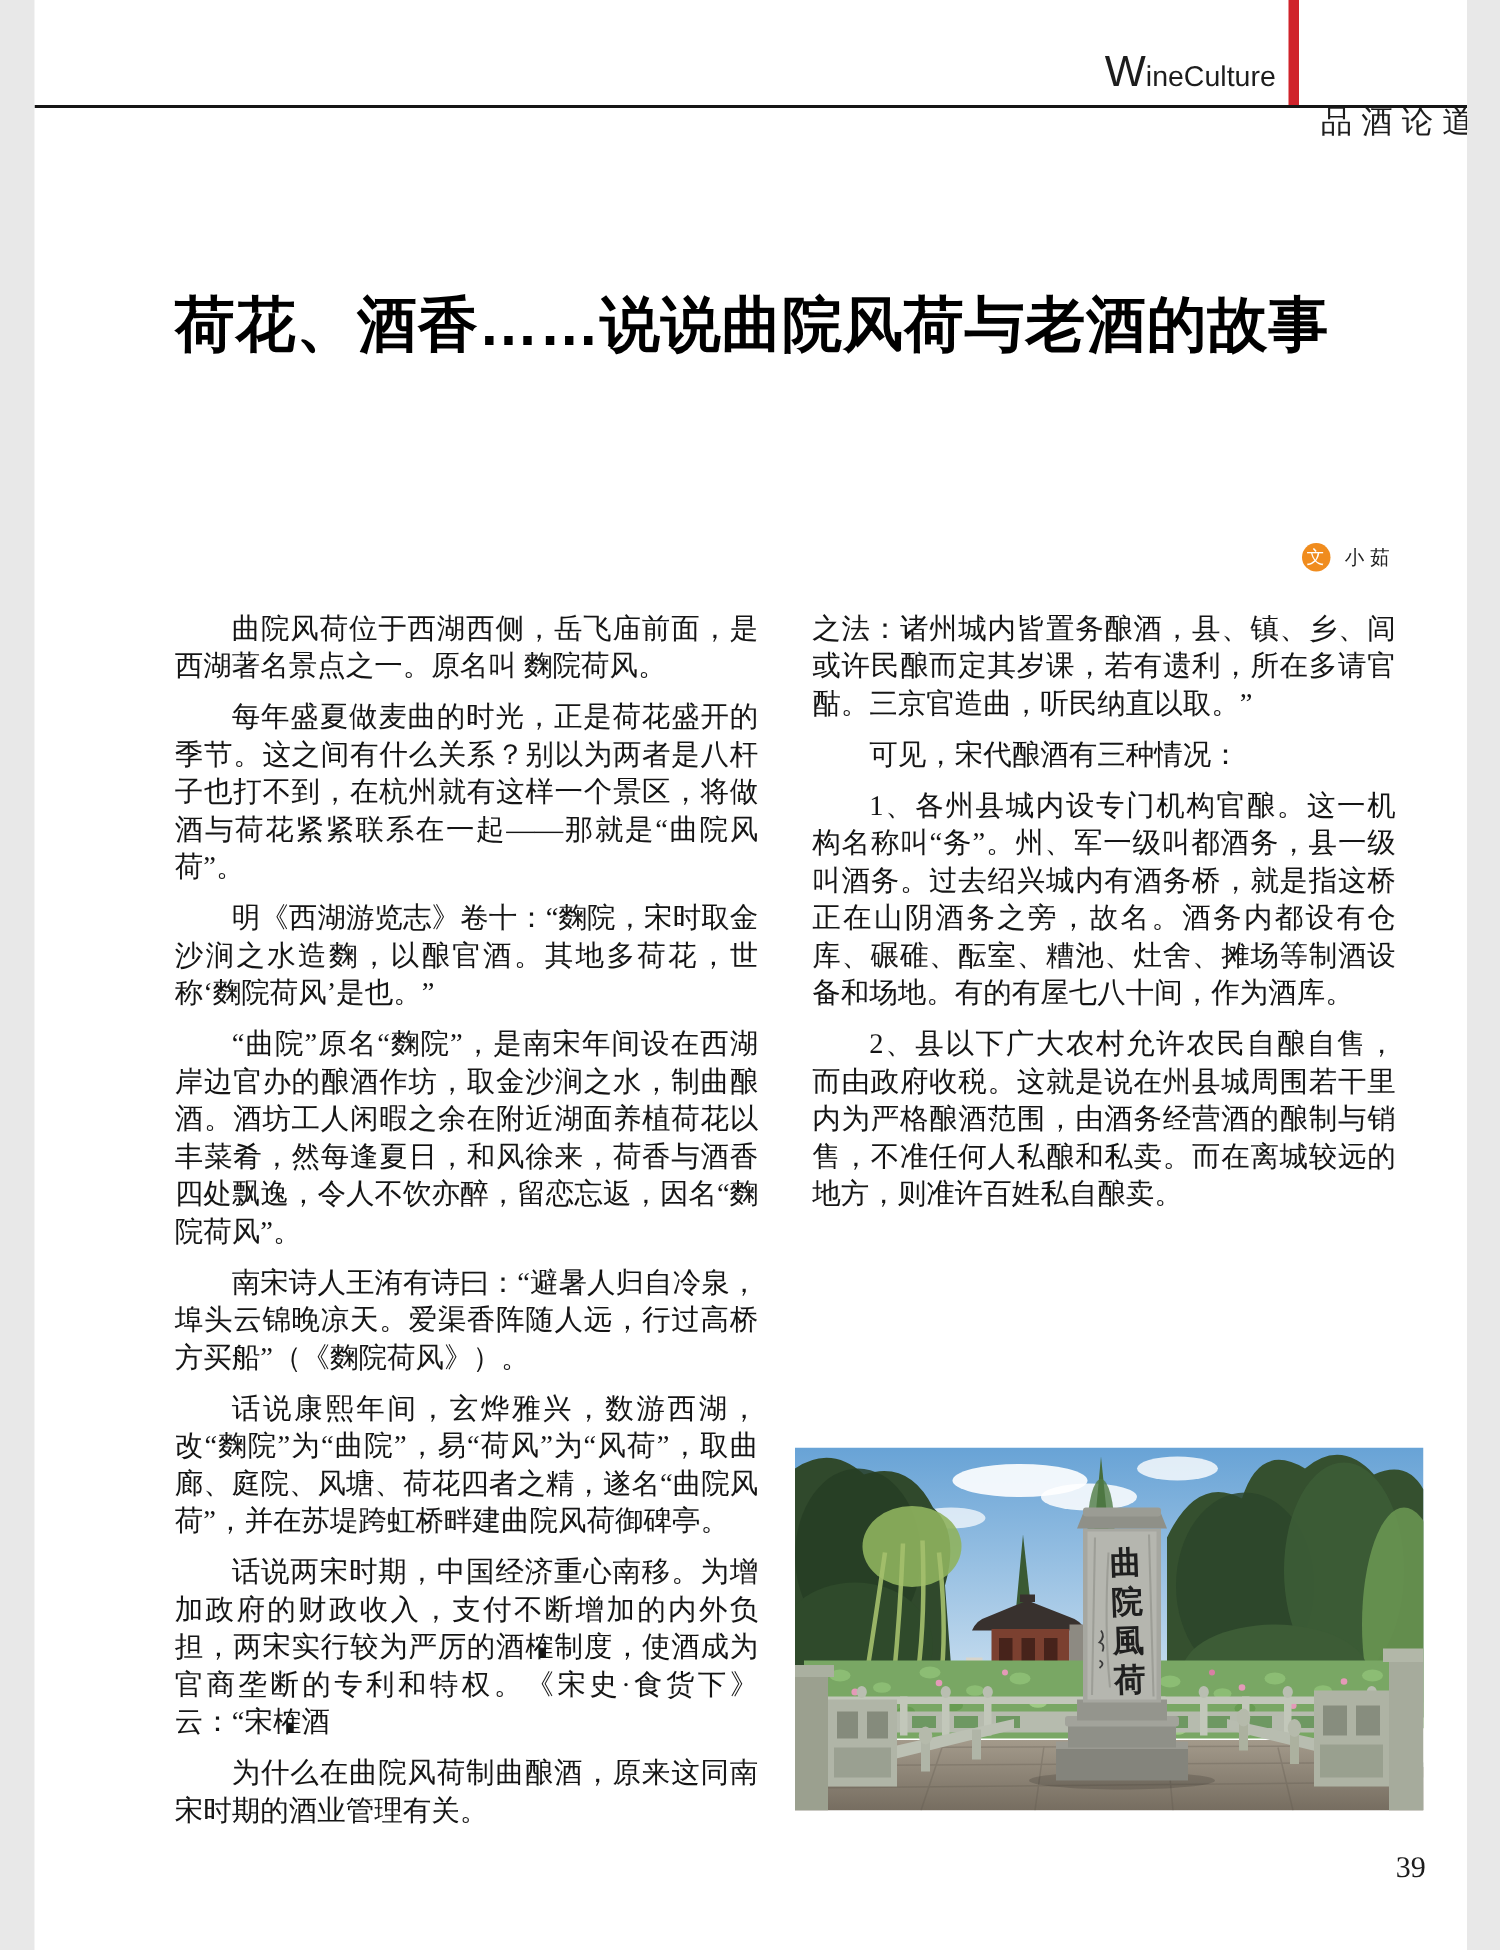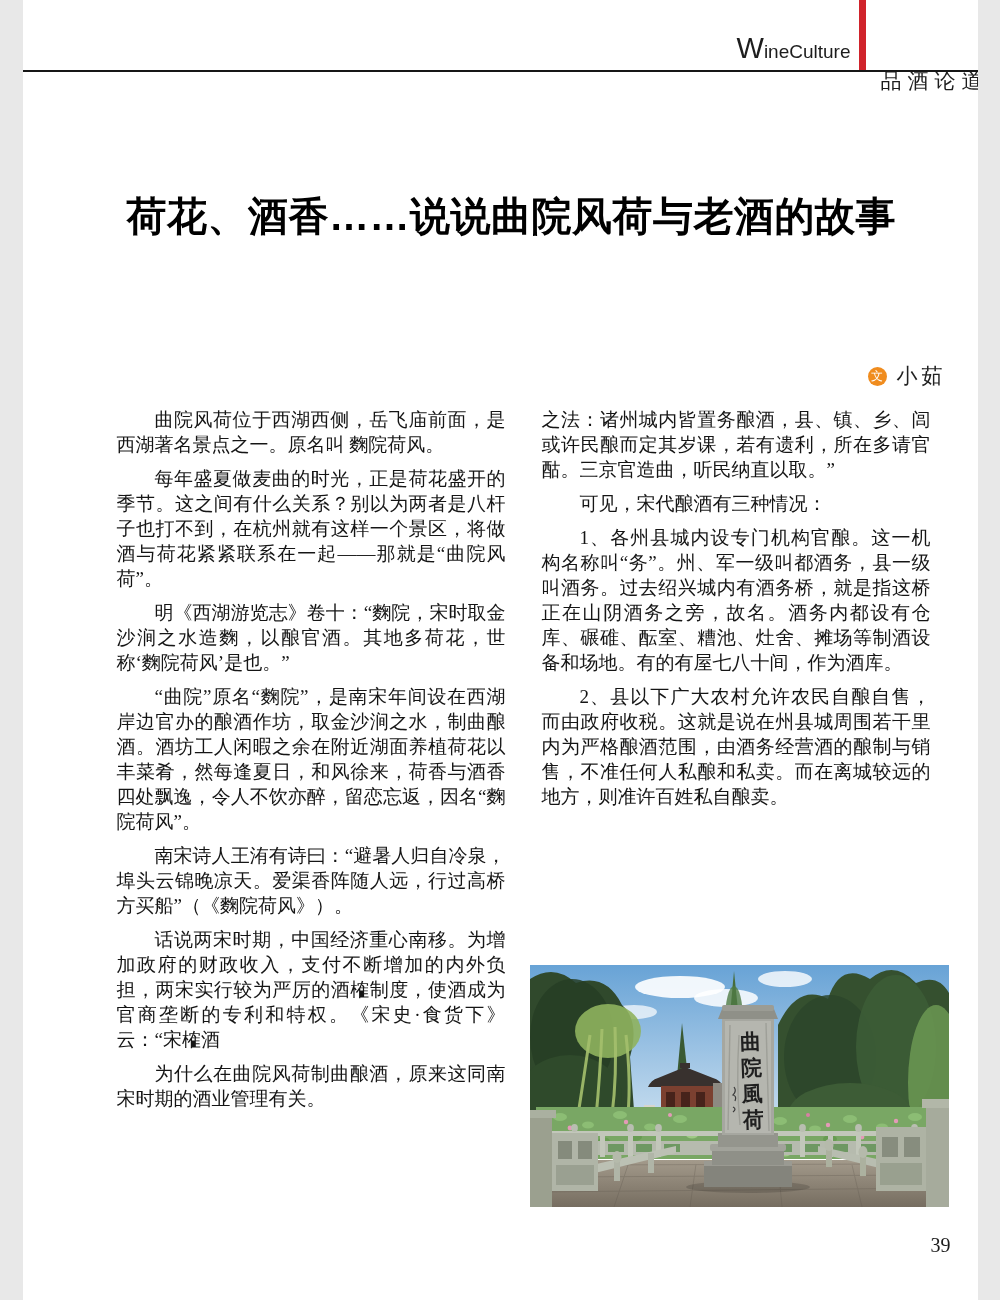--- a/index.html
+++ b/index.html
@@ -12,28 +12,28 @@
   .brand{position:absolute;left:0;top:33px;width:828px;text-align:right;
          font-family:"Liberation Sans","DejaVu Sans",sans-serif;color:#1d1d1d;white-space:nowrap;}
   .brand .w{font-size:29px;line-height:30px;}
   .brand .rest{font-size:19px;}
   .section-name{position:absolute;left:858px;top:40px;font-family:Liberation Sans, sans-serif;
          font-size:21px;letter-spacing:6px;color:#1d1d1d;white-space:nowrap;margin-top:27px;}
 
   
   .title{position:absolute;left:94px;top:162px;width:860px;
          font-family:"Liberation Sans","DejaVu Sans",sans-serif;
-         font-size:40px;font-weight:bold;letter-spacing:0.5px;color:#000;white-space:nowrap;margin-left:10px;}
+         font-size:40px;font-weight:bold;letter-spacing:0.5px;color:#000;white-space:nowrap;}
 
   
   .byline{position:absolute;left:845px;top:362px;display:flex;align-items:center;gap:10px;}
   .byline-icon{width:19px;height:19px;border-radius:50%;background:#f08c1e;color:#fff;
          font-size:12px;line-height:19px;text-align:center;
          font-family:"Liberation Sans","DejaVu Sans",sans-serif;}
-  .byline-author{font-size:21px;letter-spacing:4px;color:#222;}
+  .byline-author{font-size:13px;letter-spacing:4px;color:#222;}
 
   
   .col{position:absolute;top:407px;width:389px;font-size:19px;line-height:25px;
        text-align:justify;color:#151515;}
   .col-left{left:94px;}
   .col-right{left:519px;}
   .col p{margin:0 0 9px 0;text-indent:2em;}
   .col p.no-indent{text-indent:0;}
 
   
@@ -59,20 +59,21 @@
     <span class="byline-icon">文</span>
     <span class="byline-author">小茹</span>
   </div>
 
   <div class="col col-left">
     <p>曲院风荷位于西湖西侧，岳飞庙前面，是西湖著名景点之一。原名叫 麴院荷风。</p>
     <p>每年盛夏做麦曲的时光，正是荷花盛开的季节。这之间有什么关系？别以为两者是八杆子也打不到，在杭州就有这样一个景区，将做酒与荷花紧紧联系在一起——那就是“曲院风荷”。</p>
     <p>明《西湖游览志》卷十：“麴院，宋时取金沙涧之水造麴，以酿官酒。其地多荷花，世称‘麴院荷风’是也。”</p>
     <p>“曲院”原名“麴院”，是南宋年间设在西湖岸边官办的酿酒作坊，取金沙涧之水，制曲酿酒。酒坊工人闲暇之余在附近湖面养植荷花以丰菜肴，然每逢夏日，和风徐来，荷香与酒香四处飘逸，令人不饮亦醉，留恋忘返，因名“麴院荷风”。</p>
     <p>南宋诗人王洧有诗曰：“避暑人归自冷泉，埠头云锦晚凉天。爱渠香阵随人远，行过高桥方买船”（《麴院荷风》）。</p>
+    <p>话说康熙年间，玄烨雅兴，数游西湖，改“麴院”为“曲院”，易“荷风”为“风荷”，取曲廊、庭院、风塘、荷花四者之精，遂名“曲院风荷”，并在苏堤跨虹桥畔建曲院风荷御碑亭。</p>
     <p>话说两宋时期，中国经济重心南移。为增加政府的财政收入，支付不断增加的内外负担，两宋实行较为严厉的酒榷制度，使酒成为官商垄断的专利和特权。《宋史·食货下》云：“宋榷酒</p>
     <p>为什么在曲院风荷制曲酿酒，原来这同南宋时期的酒业管理有关。</p>
   </div>
 
   <div class="col col-right">
     <p class="no-indent">之法：诸州城内皆置务酿酒，县、镇、乡、闾或许民酿而定其岁课，若有遗利，所在多请官酤。三京官造曲，听民纳直以取。”</p>
     <p>可见，宋代酿酒有三种情况：</p>
     <p>1、各州县城内设专门机构官酿。这一机构名称叫“务”。州、军一级叫都酒务，县一级叫酒务。过去绍兴城内有酒务桥，就是指这桥正在山阴酒务之旁，故名。酒务内都设有仓库、碾碓、酝室、糟池、灶舍、摊场等制酒设备和场地。有的有屋七八十间，作为酒库。</p>
     <p>2、县以下广大农村允许农民自酿自售，而由政府收税。这就是说在州县城周围若干里内为严格酿酒范围，由酒务经营酒的酿制与销售，不准任何人私酿和私卖。而在离城较远的地方，则准许百姓私自酿卖。</p>
   </div>

